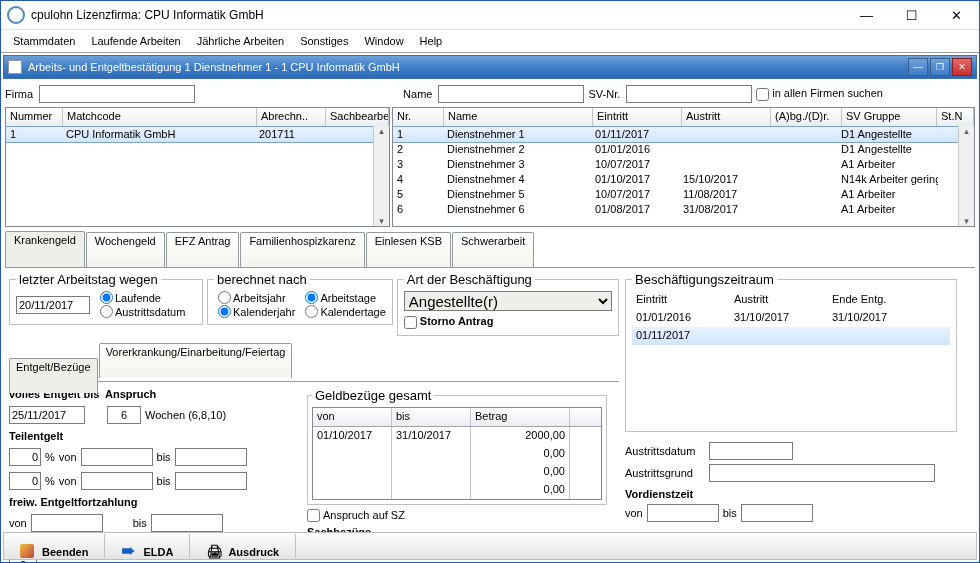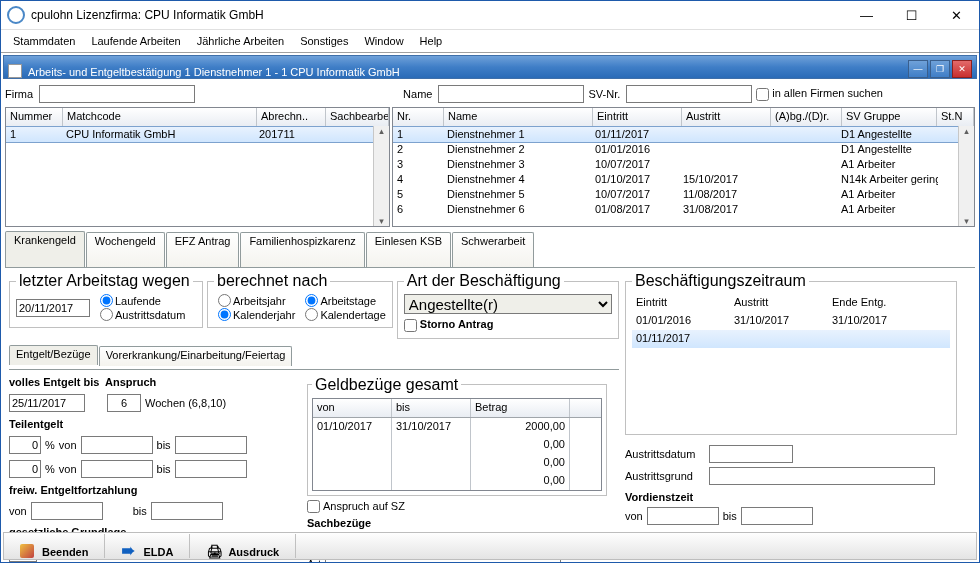--- a/index.html
+++ b/index.html
@@ -4,21 +4,21 @@
 <style>
 html,body{margin:0;padding:0;font-family:"Segoe UI",Tahoma,Arial,sans-serif;font-size:11px;color:#000;background:#fff;user-select:none}
 body{width:980px;height:563px;border:1px solid #1e5aab;box-sizing:border-box;position:relative;overflow:hidden}
 .titlebar{height:28px;background:#fff;display:flex;align-items:center;padding:0 0 0 6px;border-bottom:1px solid #e0e0e0}
 .titlebar .app-icon{width:14px;height:14px;border:2px solid #4a88c7;border-radius:50%;margin-right:6px}
 .titlebar .title{flex:1;font-size:12px}
 .titlebar .winbtns{display:flex}
 .titlebar .winbtn{width:45px;height:26px;display:flex;align-items:center;justify-content:center;font-size:13px;font-family:Arial}
 .menubar{height:22px;display:flex;align-items:center;padding:0 4px;gap:0;border-bottom:1px solid #a0a0a0}
 .menubar span{padding:3px 8px}
-.subtitle{height:22px;background:linear-gradient(#6fa1d9,#3f7ec7 50%,#2a6bb7);color:#fff;display:flex;align-items:flex-end;padding:0 4px;margin:2px;border:1px solid #3f6fa9}
+.subtitle{height:22px;background:linear-gradient(#6fa1d9,#3f7ec7 50%,#2a6bb7);color:#fff;display:flex;align-items:center;padding:0 4px;margin:2px;border:1px solid #3f6fa9}
 .subtitle .sub-icon{width:12px;height:12px;background:#fff;margin-right:6px;border:1px solid #999}
 .subtitle .sub-text{flex:1;font-size:11px}
 .subtitle .btns{display:flex;gap:2px}
 .subtitle .mbtn{width:18px;height:16px;display:flex;align-items:center;justify-content:center;border:1px solid #3a5f8d;font-size:9px;font-family:Arial;background:linear-gradient(#6fa1d9,#3f7ec7);color:#fff}
 .subtitle .mbtn.red{background:linear-gradient(#e36a6a,#c82f2f);border-color:#8a1f1f}
 .filterrow{display:flex;align-items:center;height:22px;padding:2px 4px;gap:4px}
 .filterrow label{padding-right:2px}
 .filterrow input[type=text]{border:1px solid #7a7a7a;height:16px;font-size:11px;padding:0 2px}
 .gridwrap{display:flex;margin:0 4px}
 .grid{border:1px solid #828790;background:#fff;overflow:hidden;position:relative}
@@ -28,32 +28,32 @@
 .grid .row > div{padding:1px 4px;white-space:nowrap;overflow:hidden}
 .grid .row.sel{background:linear-gradient(#e8f2fe,#d0e6fe);border:1px solid #7da2ce;margin:-1px}
 .gridL{width:383px;height:118px}
 .gridR{flex:1;height:118px;margin-left:2px;position:relative}
 .vscroll{position:absolute;right:0;top:18px;bottom:0;width:15px;background:#f0f0f0;border-left:1px solid #c7c7c7;display:flex;flex-direction:column;align-items:center;justify-content:space-between;font-size:9px;color:#606060}
 .tabs1{display:flex;margin:4px 4px 0 4px}
 .tabs1 .tab{border:1px solid #919b9c;border-bottom:none;padding:2px 8px;margin-right:1px;background:linear-gradient(#fff,#f4f3ee);border-radius:2px 2px 0 0;position:relative;top:1px}
 .tabs1 .tab.active{background:#efefe9;top:0;padding-bottom:21px;z-index:2}
 .formarea{border-top:1px solid #919b9c;margin:0 4px;padding:4px;display:flex;gap:6px;position:relative}
 fieldset{border:1px solid #c0c0c0;margin:0;padding:4px 6px 6px 6px}
-fieldset legend{font-size:16px;padding:0 3px}
+fieldset legend{font-size:13px;padding:0 3px}
 .col{display:flex;flex-direction:column;gap:4px}
 .inline{display:flex;align-items:center;gap:4px;flex-wrap:wrap}
 input[type=text]{border:1px solid #7a7a7a;height:16px;font-size:11px;padding:0 2px;background:#fff}
 select{border:1px solid #7a7a7a;height:20px;font-size:15px;background:#efefe9}
 input[type=checkbox]{margin:0 3px 0 0;vertical-align:middle}
 input[type=radio]{margin:0 2px 0 4px;vertical-align:middle}
 .radio-grp{display:flex;flex-direction:column;gap:1px}
 .radio-grp label{display:flex;align-items:center;white-space:nowrap}
 .tabs2{display:flex;margin-top:2px}
 .tabs2 .tab{border:1px solid #919b9c;border-bottom:none;padding:2px 6px;margin-right:1px;background:linear-gradient(#fff,#f4f3ee);font-size:11px;border-radius:2px 2px 0 0;position:relative;top:1px}
-.tabs2 .tab.active{background:#efefe9;top:0;padding-bottom:5px;z-index:2}
+.tabs2 .tab.active{background:#efefe9;top:16px;padding-bottom:20px;z-index:2}
 .subform{border-top:1px solid #919b9c;padding:6px 0;display:flex;gap:18px}
 .minigrid{border:1px solid #828790}
 .minigrid .gh{display:flex;background:linear-gradient(#fff,#e9edf3);height:18px;border-bottom:1px solid #a0a5aa}
 .minigrid .gh>div,.minigrid .row>div{border-right:1px solid #c0c5cb;padding:2px 4px;height:14px;font-size:11px}
 .minigrid .row{display:flex}
 .rpane{flex:0 0 332px}
 .periodgrid .row.sel{background:linear-gradient(#e8f2fe,#d0e6fe)}
 .btnbar{position:absolute;left:2px;right:2px;bottom:2px;height:26px;background:linear-gradient(#fefefe,#e4e4e4);border:1px solid #bdbdbd;display:flex;align-items:center}
 .btnbar .b{display:flex;align-items:flex-end;gap:8px;padding:0 16px;height:24px;border-right:1px solid #c0c0c0;font-weight:bold}
 .btnbar .ic{width:14px;height:14px;display:inline-block}

